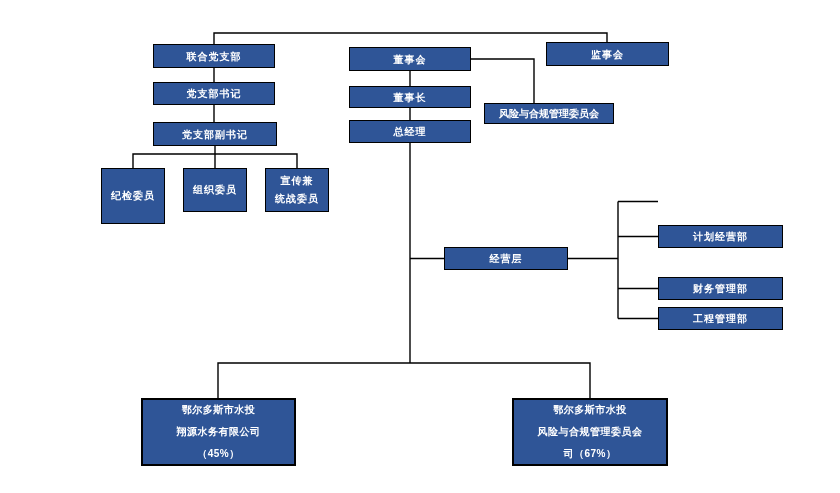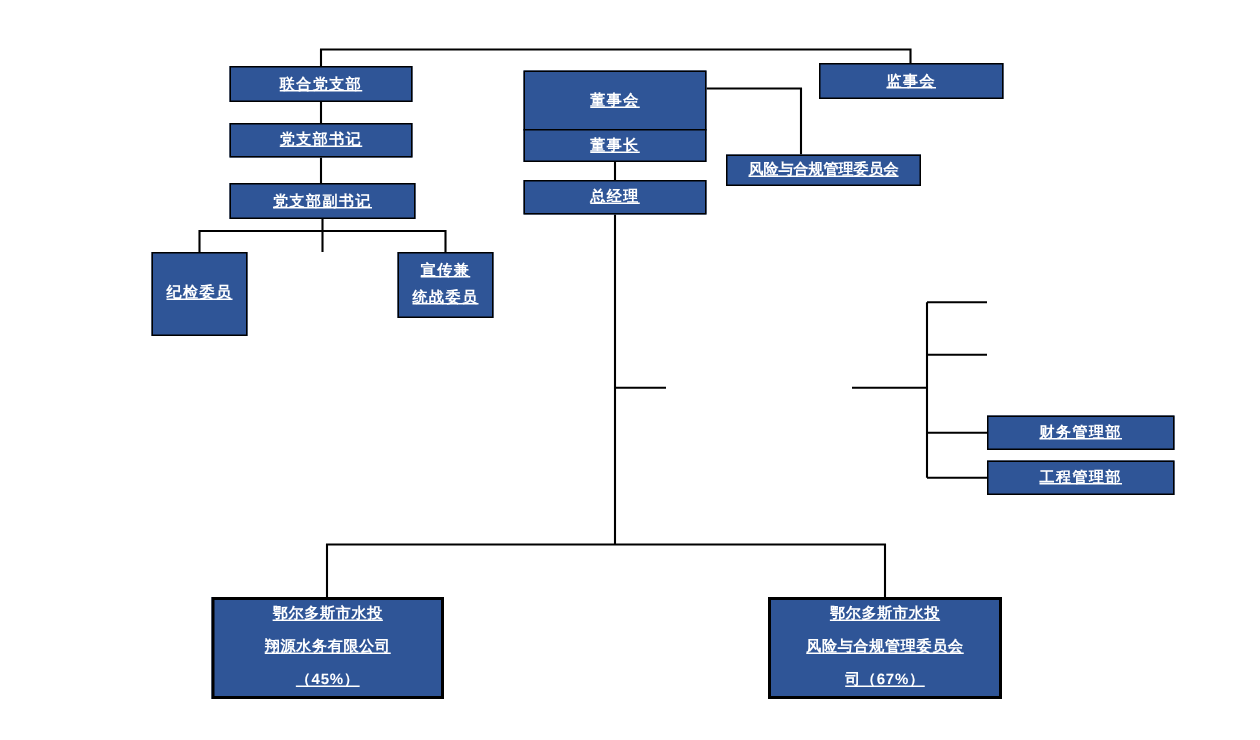--- a/index.html
+++ b/index.html
@@ -15,21 +15,20 @@
   .node{
     position:absolute;
     box-sizing:border-box;
     background:var(--box-fill,#2F5597);
     border:1.5px solid var(--box-border,#000);
     color:var(--text,#fff);
     display:flex;flex-direction:column;align-items:center;justify-content:center;
     font-size:10px;font-weight:bold;letter-spacing:1px;
     text-align:center;line-height:15px;
     white-space:nowrap;
-    text-decoration:underline;
   }
   .node .ln{display:block;}
   .node.tall{line-height:18px;}
   .node.wide{letter-spacing:0;font-size:10px;align-items:center;}
   .node.big{
     border-width:2px;
     font-size:10px;letter-spacing:0.5px;line-height:22px;
   }
 </style>
 </head>
@@ -66,48 +65,57 @@
   </div>
 
   <div class="node" style="left:153px;top:122px;width:124px;height:24px">
     <span class="ln">党支部副书记</span>
   </div>
 
   <div class="node tall" style="left:101px;top:168px;width:64px;height:56px">
     <span class="ln">纪检委员</span>
   </div>
 
+  <div class="node tall" style="left:183px;top:168px;width:64px;height:44px">
+    <span class="ln">组织委员</span>
+  </div>
 
   <div class="node tall" style="left:265px;top:168px;width:64px;height:44px">
     <span class="ln">宣传兼</span>
     <span class="ln">统战委员</span>
   </div>
 
-  <div class="node" style="left:349px;top:47px;width:122px;height:40px">
+  <div class="node" style="left:349px;top:47px;width:122px;height:24px">
     <span class="ln">董事会</span>
   </div>
 
   <div class="node" style="left:349px;top:120px;width:122px;height:23px">
     <span class="ln">总经理</span>
   </div>
 
   <div class="node" style="left:349px;top:86px;width:122px;height:22px">
     <span class="ln">董事长</span>
   </div>
 
   <div class="node" style="left:546px;top:42px;width:123px;height:24px">
     <span class="ln">监事会</span>
   </div>
 
   <div class="node wide" style="left:484px;top:103px;width:130px;height:21px">
     <span class="ln">风险与合规管理委员会</span>
   </div>
 
+  <div class="node" style="left:444px;top:247px;width:124px;height:23px">
+    <span class="ln">经营层</span>
+  </div>
 
 
+  <div class="node" style="left:658px;top:225px;width:125px;height:23px">
+    <span class="ln">计划经营部</span>
+  </div>
 
   <div class="node" style="left:658px;top:277px;width:125px;height:23px">
     <span class="ln">财务管理部</span>
   </div>
 
   <div class="node" style="left:658px;top:307px;width:125px;height:23px">
     <span class="ln">工程管理部</span>
   </div>
 
   <div class="node big" style="left:141px;top:398px;width:155px;height:68px">

